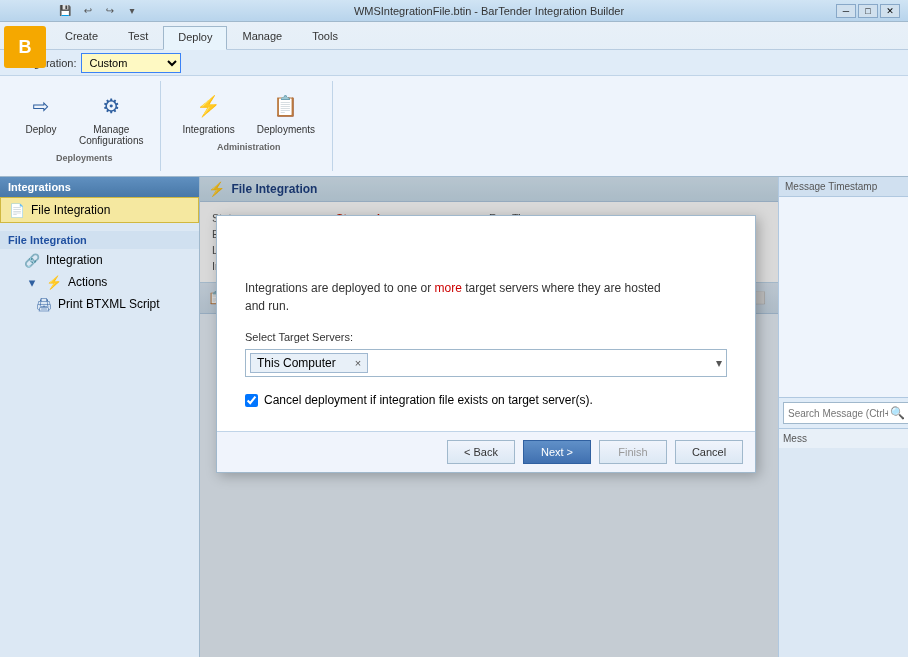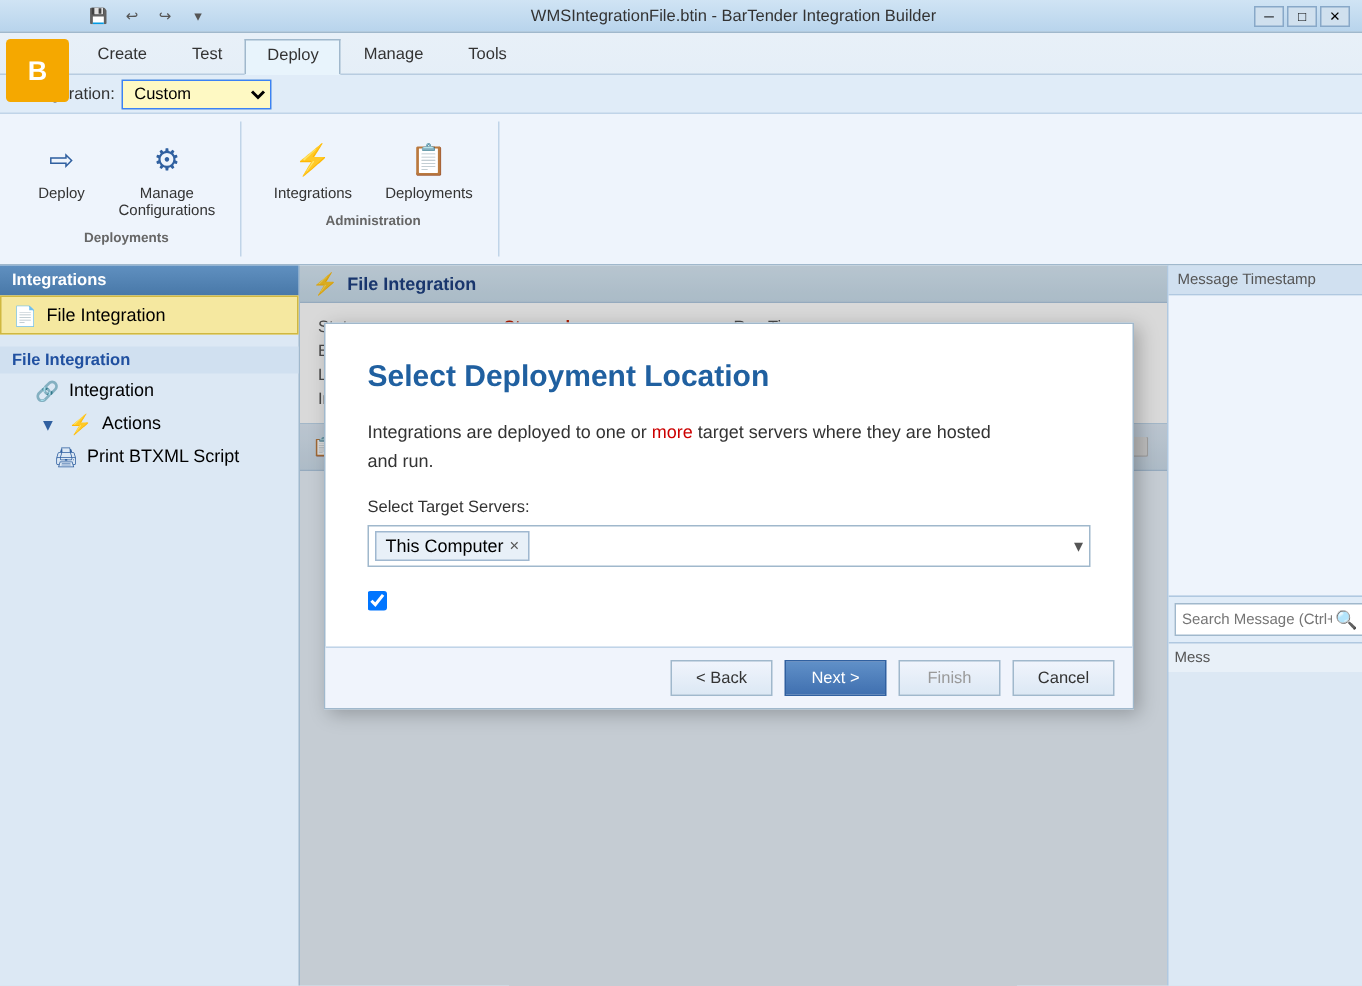--- a/index.html
+++ b/index.html
@@ -280,39 +280,40 @@
       font-size: 20px;
       font-weight: bold;
       color: #2060a0;
       margin-bottom: 16px;
     }
     .dialog-desc {
       font-size: 11px;
       color: #333;
       margin-bottom: 16px;
       line-height: 1.5;
+      margin-top: 39px;
     }
     .dialog-field-label { font-size: 11px; color: #333; margin-bottom: 6px; }
     .server-select-box {
       display: flex;
       align-items: center;
       border: 1px solid #a0b8cc;
       background: white;
       height: 28px;
       padding: 0 4px;
       margin-bottom: 16px;
     }
     .server-tag {
       background: #e8f0f8;
       border: 1px solid #a0b8d0;
       padding: 2px 6px;
       font-size: 11px;
       display: flex;
       align-items: center;
-      gap: 4px;
+      gap: 19px;
       margin-right: 4px;
     }
     .server-tag-x { cursor: pointer; color: #555; font-size: 11px; }
     .server-select-arrow { margin-left: auto; color: #555; font-size: 12px; cursor: pointer; }
     .checkbox-row {
       display: flex;
       align-items: center;
       gap: 6px;
       font-size: 11px;
     }
@@ -506,34 +507,34 @@
             <button class="events-btn">⬜</button>
             <button class="events-btn">⬜</button>
           </div>
         </div>
       </div>
     </div>
 
     <div class="dialog-overlay">
       <div class="dialog">
         <div class="dialog-content">
-          <div class="dialog-heading">Select Deployment Location</div>
           <div class="dialog-desc">
             <span>Integrations are deployed to one or </span><span style="color:#cc0000;">more</span><span> target servers where they are hosted<br>and run.</span>
           </div>
           <div class="dialog-field-label">Select Target Servers:</div>
           <div class="server-select-box">
             <div class="server-tag">
               <span>This Computer</span>
               <span class="server-tag-x">×</span>
             </div>
             <span class="server-select-arrow">▾</span>
           </div>
           <div class="checkbox-row">
             <input type="checkbox" class="checkbox-input" checked="" style="">
+            <span>Cancel deployment if integration file exists on target server(s).</span>
           </div>
         </div>
         <div class="dialog-footer">
           <button class="dialog-btn">&lt; Back</button>
           <button class="dialog-btn active">Next &gt;</button>
           <button class="dialog-btn disabled">Finish</button>
           <button class="dialog-btn">Cancel</button>
         </div>
       </div>
     </div>

